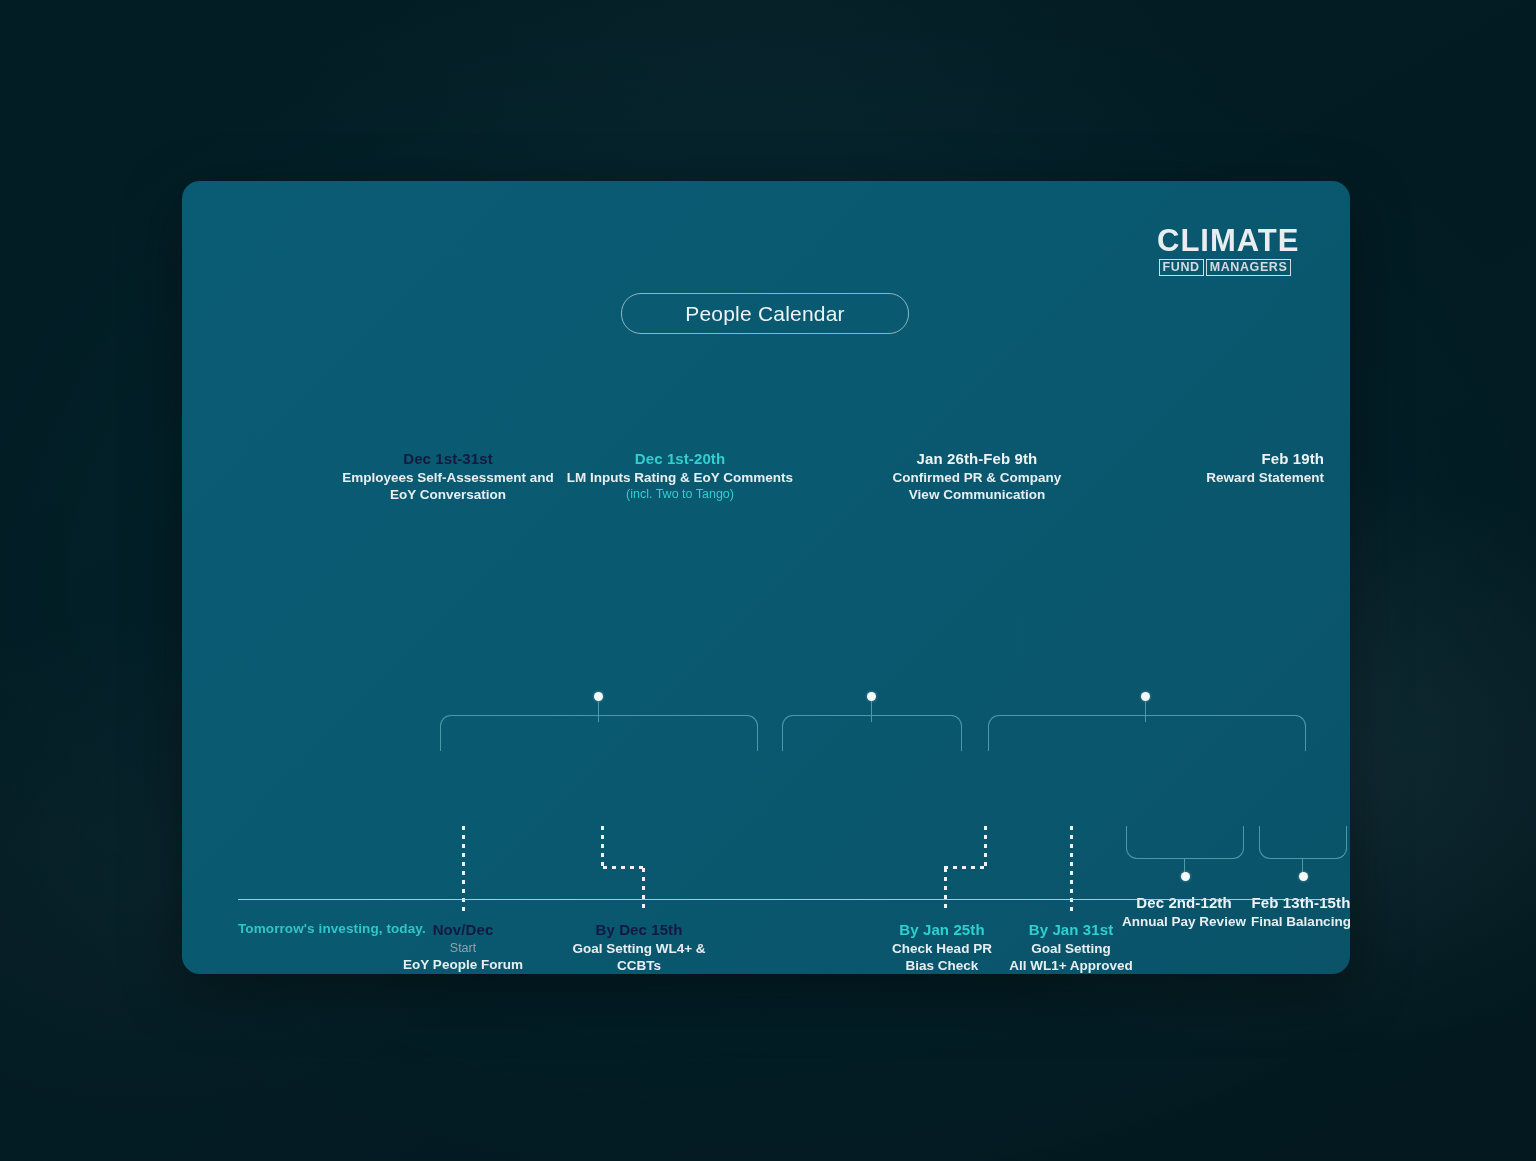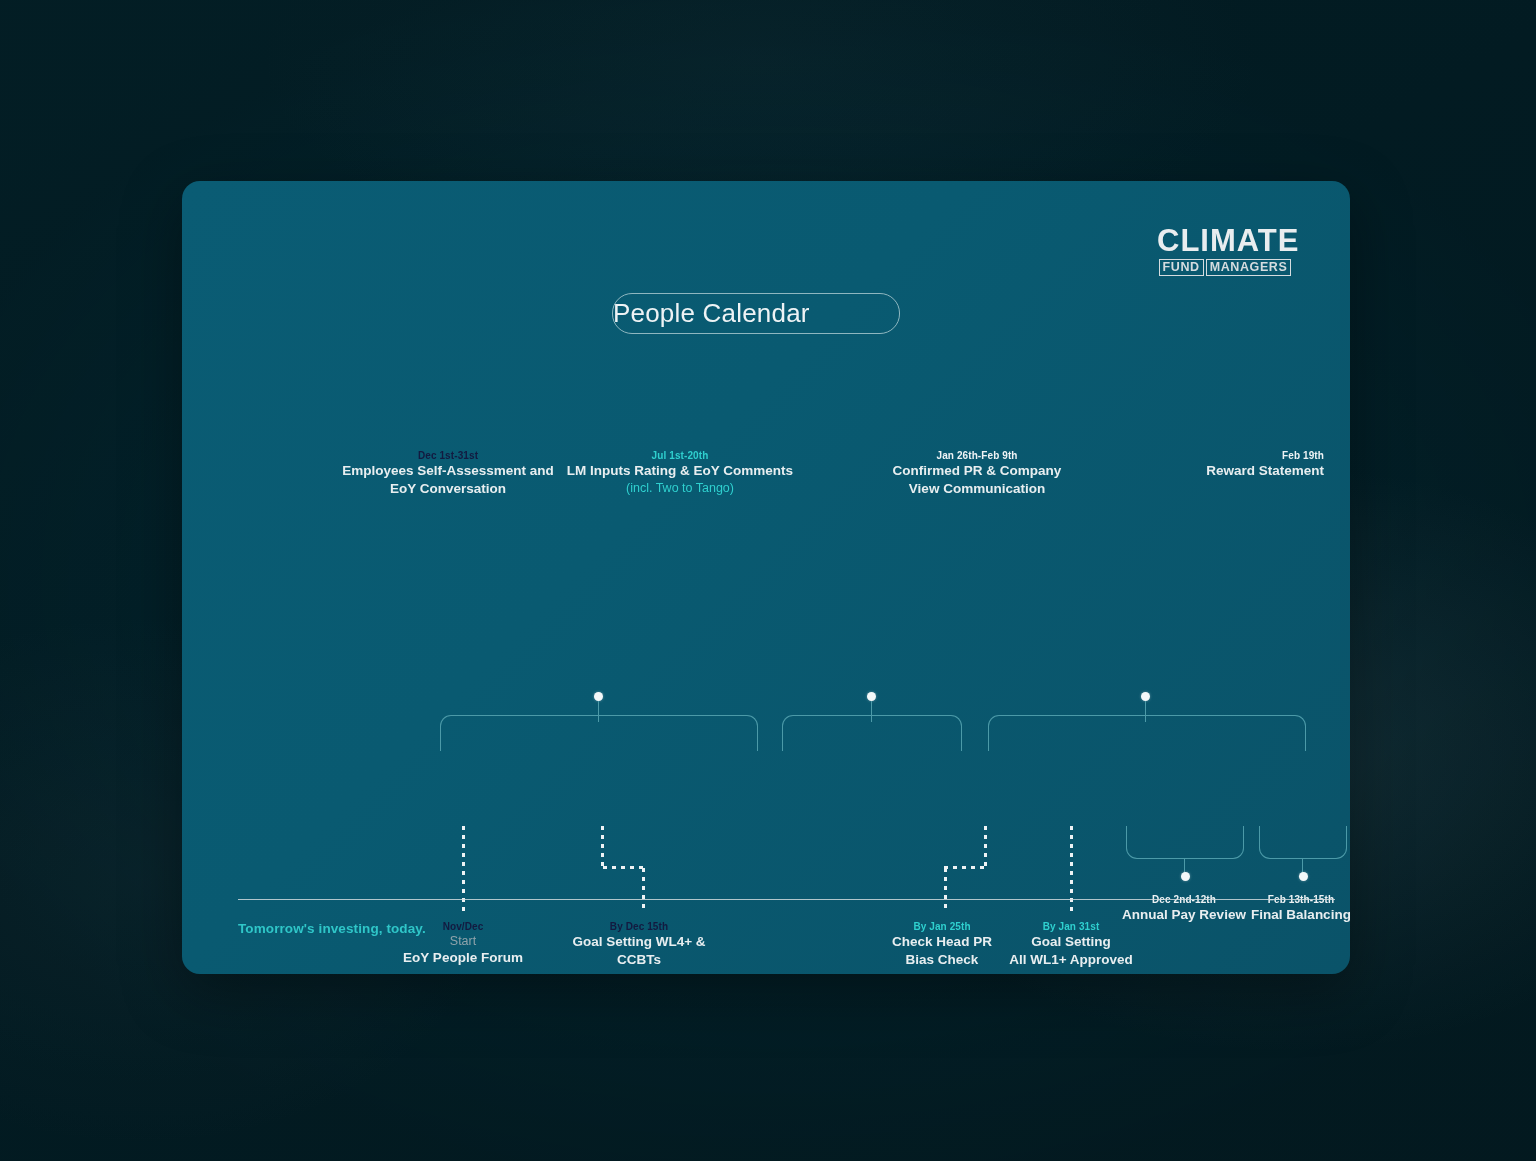--- a/index.html
+++ b/index.html
@@ -73,30 +73,31 @@
     font-size: 12.5px;
     font-weight: 600;
     letter-spacing: 0.6px;
     padding: 1px 3px 1px 3px;
     line-height: 1.05;
   }
 
   
   .title-pill {
     position: absolute;
-    left: 430px;
+    left: 439px;
     top: 112px;
     width: 286px;
     height: 39px;
     border: 1.4px solid #8fb7c0;
     border-radius: 20px;
     display: flex;
     align-items: center;
+    justify-content: center;
     color: #eef3f5;
-    font-size: 26px;
+    font-size: 21px;
     letter-spacing: 0.2px;
   }
 
   
   .stage {
     position: absolute;
     left: 0; top: 0; right: 0; bottom: 0;
   }
 
   
@@ -169,21 +170,21 @@
     background-repeat: repeat-x;
   }
 
   
   .note {
     position: absolute;
     text-align: center;
     line-height: 1.30;
   }
   .note .head {
-    font-size: 10px;
+    font-size: 15px;
     font-weight: 700;
     letter-spacing: 0.1px;
     white-space: nowrap;
   }
   .note .sub {
     font-size: 13.5px;
     font-weight: 700;
     color: #e8eef0;
   }
   .note .meta {
@@ -238,21 +239,21 @@
 
   <div class="stage">
 
     <div class="note" style="left:131px; top:268px; width:270px;">
       <div class="head h-navy">Dec 1st-31st</div>
       <div class="sub">Employees Self-Assessment and</div>
       <div class="sub">EoY Conversation</div>
     </div>
 
     <div class="note" style="left:362px; top:268px; width:272px;">
-      <div class="head h-teal">Jul 1st-20th</div>
+      <div class="head h-teal">Dec 1st-20th</div>
       <div class="sub">LM Inputs Rating &amp; EoY Comments</div>
       <div class="meta meta-teal">(incl. Two to Tango)</div>
     </div>
 
     <div class="note" style="left:660px; top:268px; width:270px;">
       <div class="head h-white">Jan 26th-Feb 9th</div>
       <div class="sub">Confirmed PR &amp; Company</div>
       <div class="sub">View Communication</div>
     </div>
 

